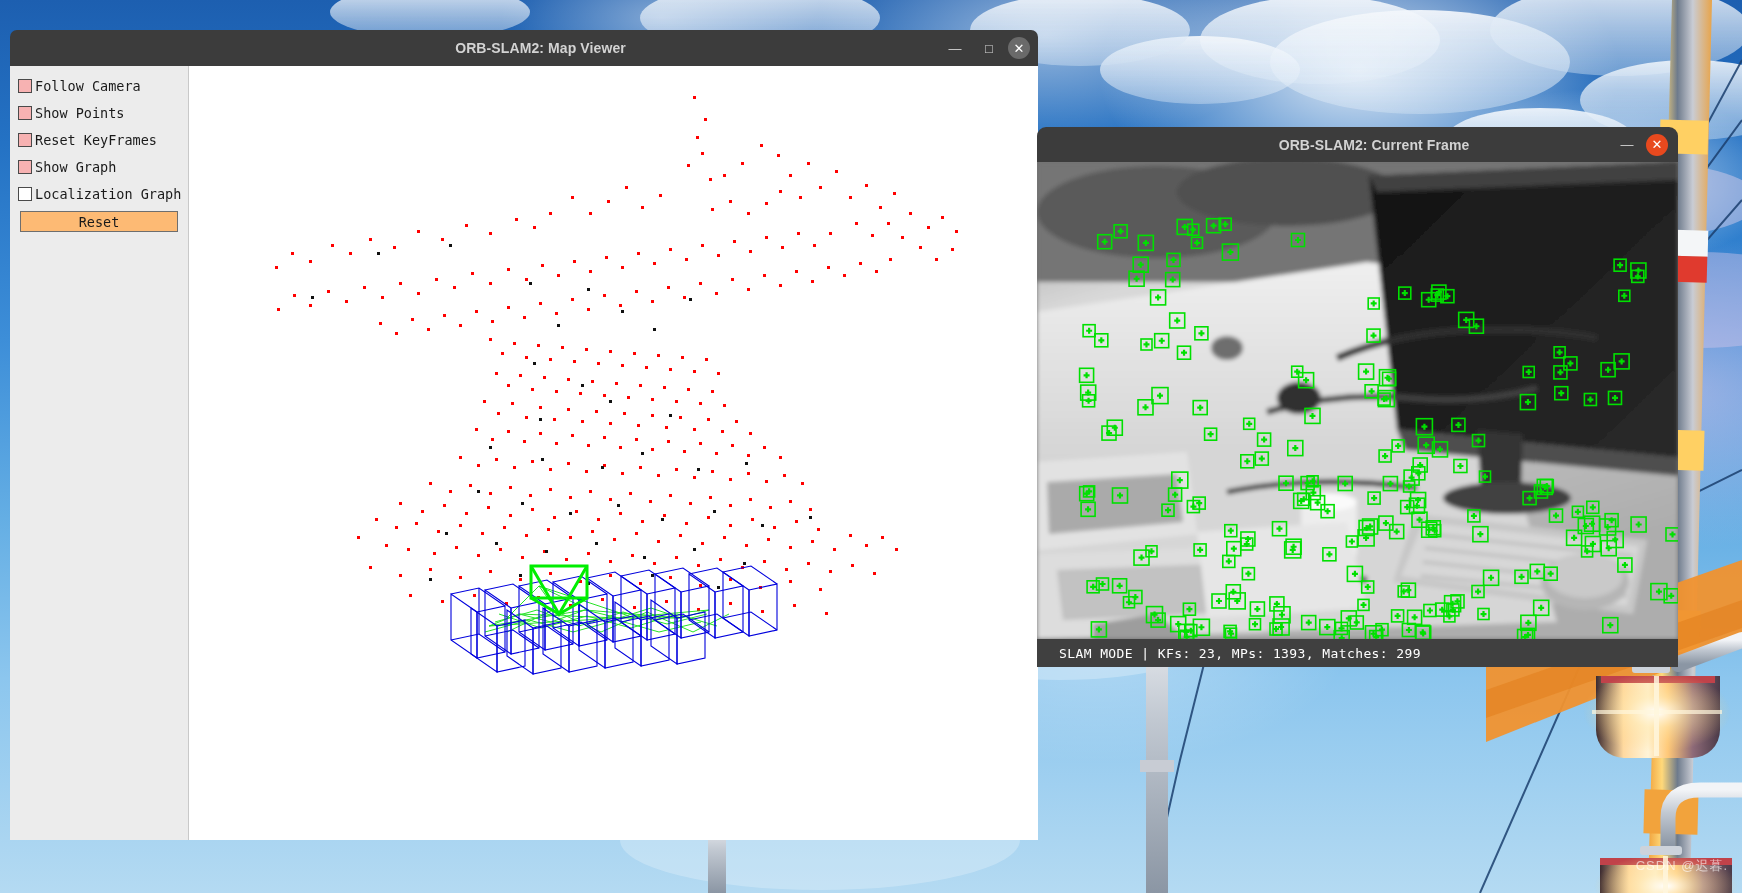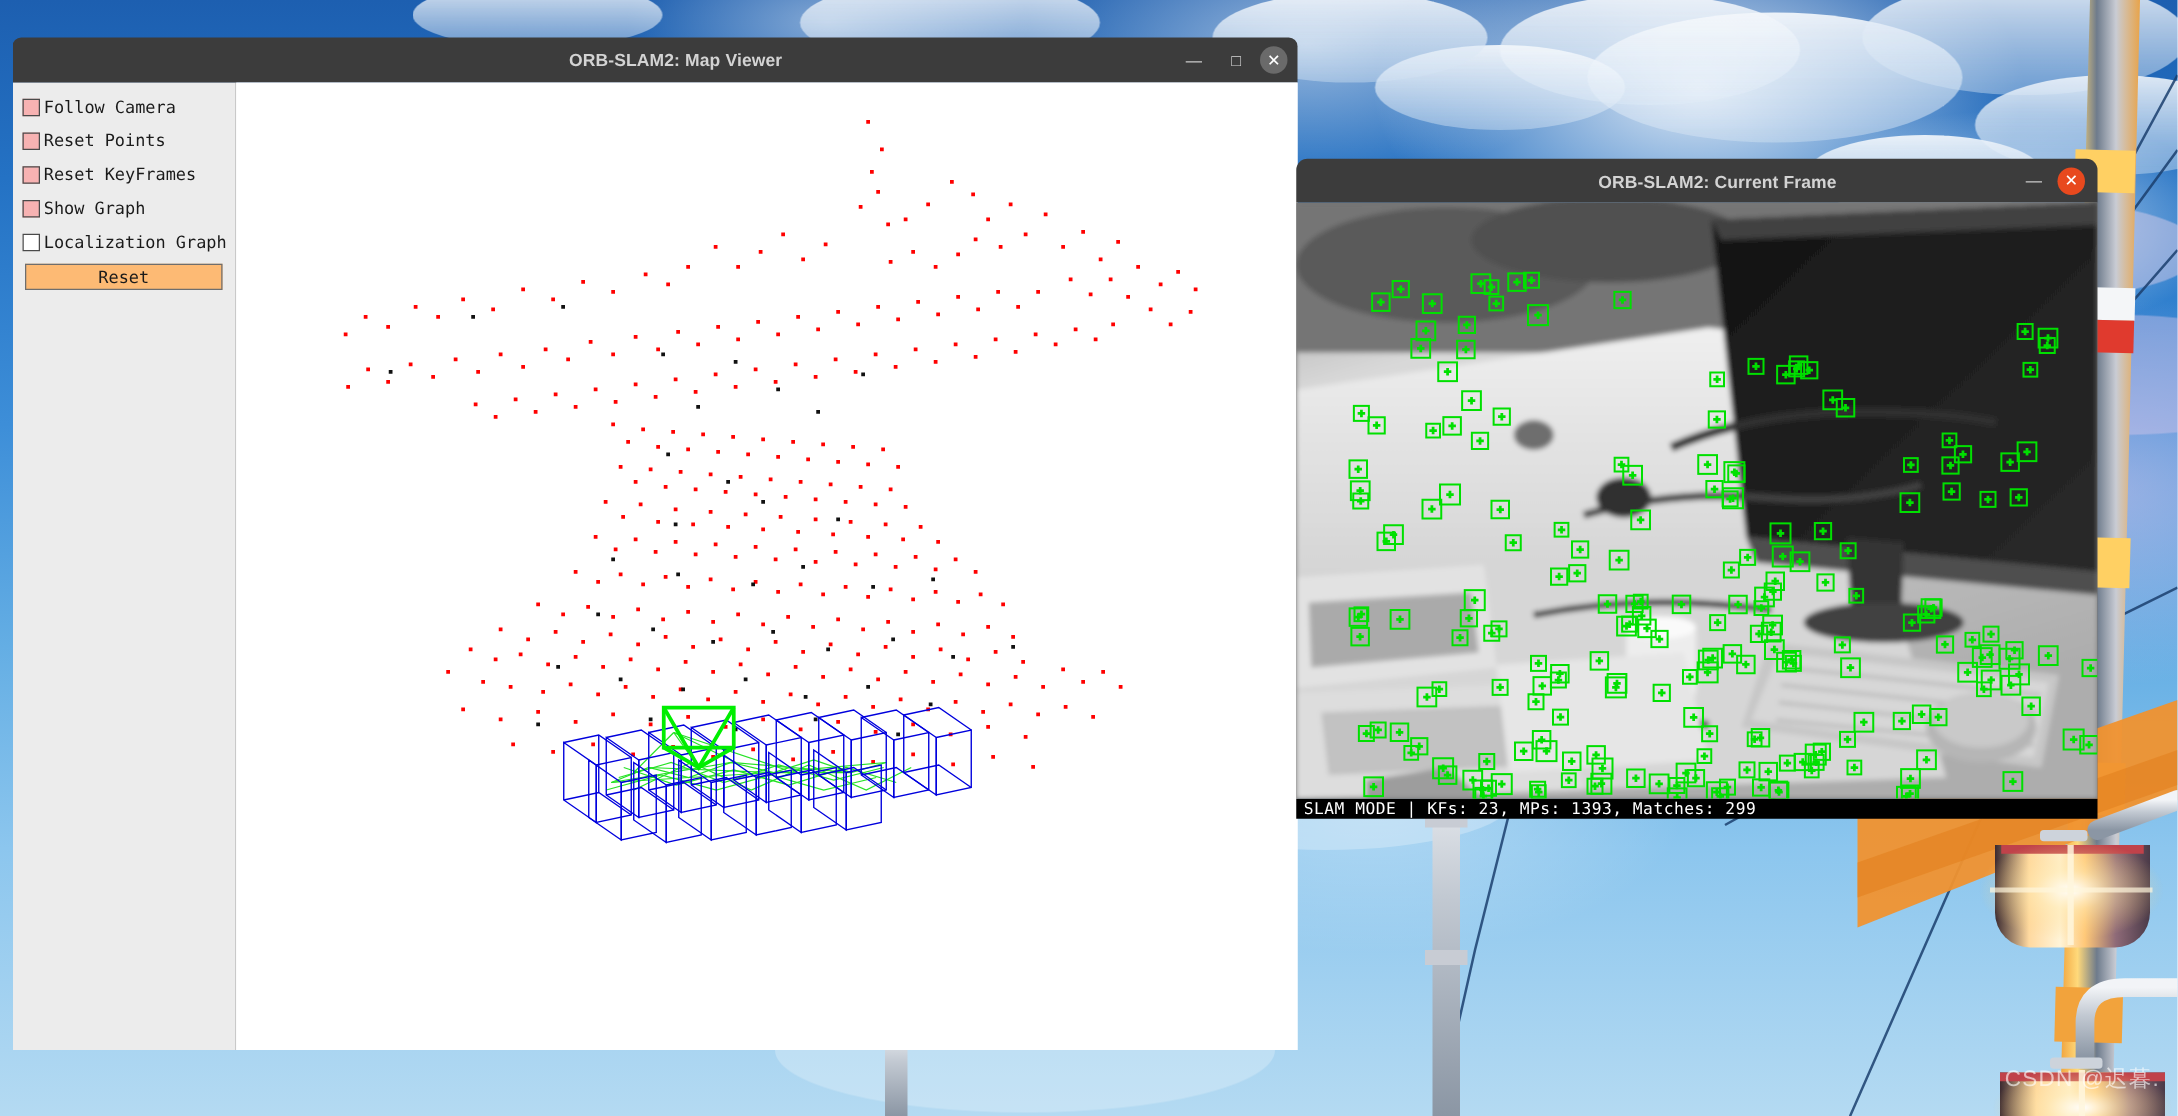--- a/index.html
+++ b/index.html
@@ -65,29 +65,29 @@
   }
   #mv-canvas { flex:1; background:#ffffff; position:relative; overflow:hidden; }
   #mv-canvas svg { position:absolute; left:0; top:0; }
 
   
   #cur-frame { left:1037px; top:127px; width:641px; height:534px; }
   #cur-frame .titlebar { height:35px; border-radius:9px 9px 0 0; }
   #cf-img { position:relative; width:641px; height:477px; overflow:hidden; background:#6d6d6d; }
   #cf-img svg { position:absolute; left:0; top:0; }
   #cf-status {
-    height:16px; background:#000000; color:#ffffff;
+    height:28px; background:#404040; color:#ffffff;
     font-family:"DejaVu Sans Mono", monospace; font-size:13px;
-    display:flex; align-items:center; padding-left:6px; letter-spacing:.4px;
+    display:flex; align-items:center; padding-left:22px; letter-spacing:.4px;
   }
 
   
   #watermark {
     position:absolute; right:14px; bottom:18px;
-    color:rgba(255,255,255,.62); font-size:18px; letter-spacing:1px;
+    color:rgba(255,255,255,.62); font-size:13px; letter-spacing:1px;
   }
 </style>
 </head>
 <body>
 
 <div id="desktop">
   <svg class="wp-svg" viewBox="0 0 1742 893">
     <defs>
       <linearGradient id="mastG" x1="0" y1="0" x2="1" y2="0">
         <stop offset="0%" stop-color="#f0a23c"></stop>
@@ -199,21 +199,21 @@
 
   <div id="mv-body">
 
     <div id="mv-panel">
       <div class="cbrow">
         <span class="cbbox on"></span>
         <span>Follow Camera</span>
       </div>
       <div class="cbrow">
         <span class="cbbox on"></span>
-        <span>Reset Points</span>
+        <span>Show Points</span>
       </div>
       <div class="cbrow">
         <span class="cbbox on"></span>
         <span>Reset KeyFrames</span>
       </div>
       <div class="cbrow">
         <span class="cbbox on"></span>
         <span>Show Graph</span>
       </div>
       <div class="cbrow">

